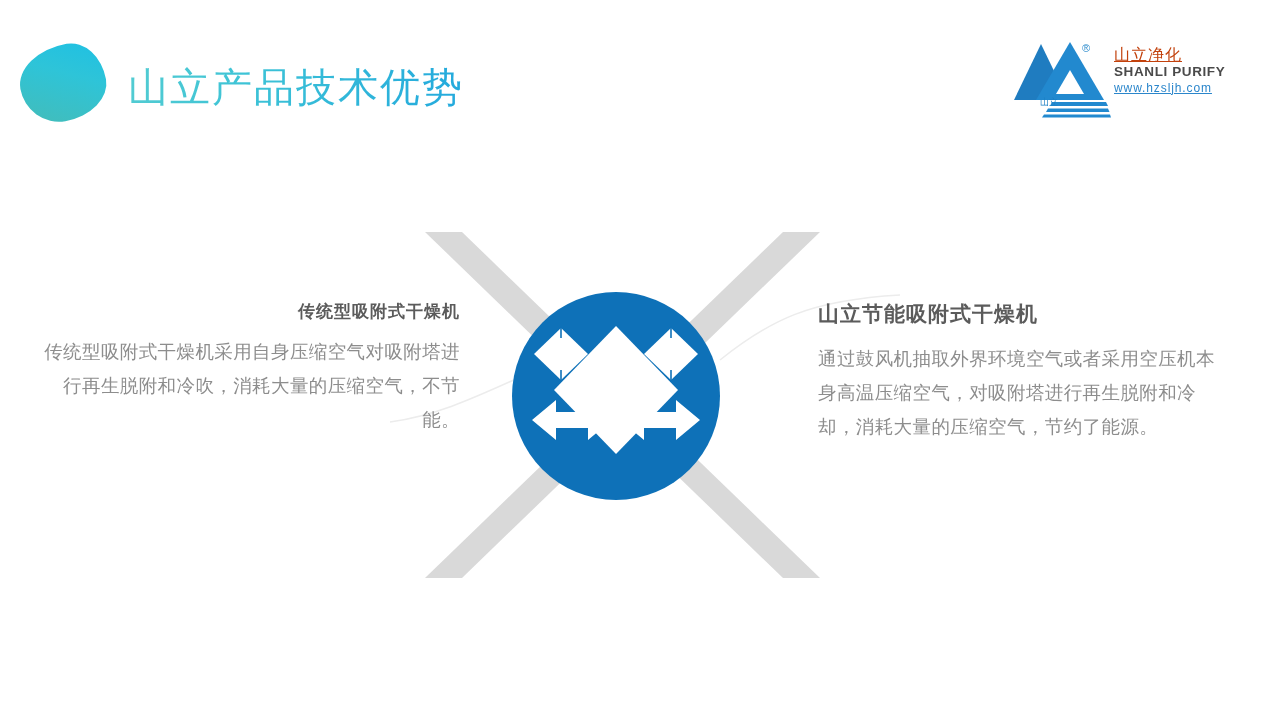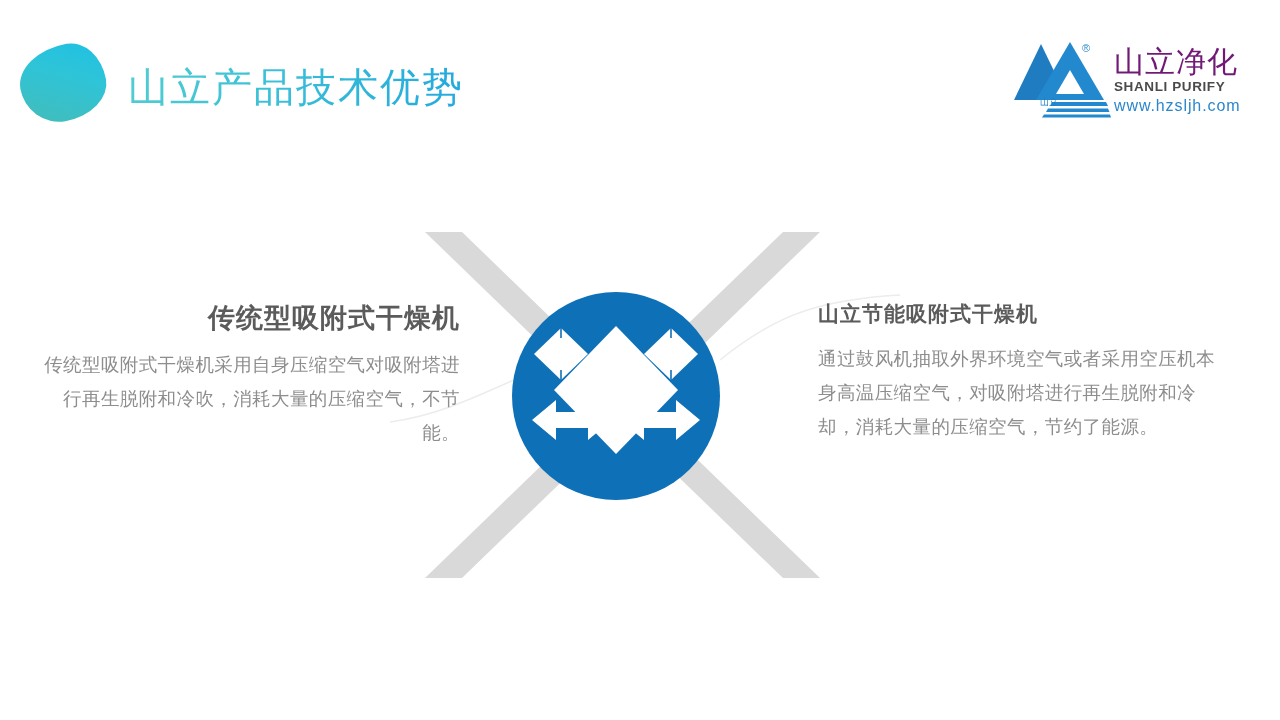--- a/index.html
+++ b/index.html
@@ -43,51 +43,53 @@
   #logo-mark{ position:absolute; left:0; top:0; width:104px; height:80px; }
   #logo-mark-sub{
     position:absolute; left:0px; top:60px; font-size:9px; color:#1b7fc4;
     letter-spacing:0px; line-height:1;margin-left:32px;
   }
   #logo-reg{
     position:absolute; left:74px; top:4px; font-size:11px; color:#2b8bcd;
   }
   #brand-text{ position:absolute; left:106px; top:8px; width:110px; }
   #brand-cn{
-    font-size:30px; color:#701a75; letter-spacing:1px; line-height:1.08;
+    font-size:16px; color:#c2410c; letter-spacing:1px; line-height:1.08;
     font-weight:500; white-space:nowrap;
     font-family:"DejaVu Sans","Liberation Sans",sans-serif;
+    text-decoration:underline;
   }
   #brand-en{
     font-size:13.5px; color:#4a4a4a; letter-spacing:0.6px; line-height:1.3;
     white-space:nowrap; font-weight:600;text-align:right;
   }
   #brand-url{
-    font-size:16px; color:#2b86cb; letter-spacing:0.9px; line-height:1.3;
+    font-size:12px; color:#2b86cb; letter-spacing:0.9px; line-height:1.3;
     white-space:nowrap;
+    text-decoration:underline;
   }
 
   
   #center-graphic{
     position:absolute; left:380px; top:200px; width:520px; height:420px;
   }
   #faint-arcs{ position:absolute; left:0; top:0; width:520px; height:420px; }
   #center-circle{
     position:absolute; left:132px; top:92px; width:208px; height:208px;
     background:#0e71b8; border-radius:50%;
   }
   #center-icon{ position:absolute; left:148px; top:112px; width:176px; height:168px; }
 
   
   #left-block{
     position:absolute; left:35px; top:300px; width:425px;
     text-align:right;
   }
   #left-heading{
-    font-size:27px; font-weight:700; color:#5b5b5b;
+    font-size:17px; font-weight:700; color:#5b5b5b;
     letter-spacing:1px; margin-bottom:14px;
     font-family:"DejaVu Sans","Liberation Sans",sans-serif;
   }
   #left-body{
     font-size:18.5px; color:#8d8d8d; line-height:1.85; letter-spacing:0.4px;
     font-family:Liberation Mono, monospace;
   }
 
   #right-block{
     position:absolute; left:818px; top:300px; width:400px;

